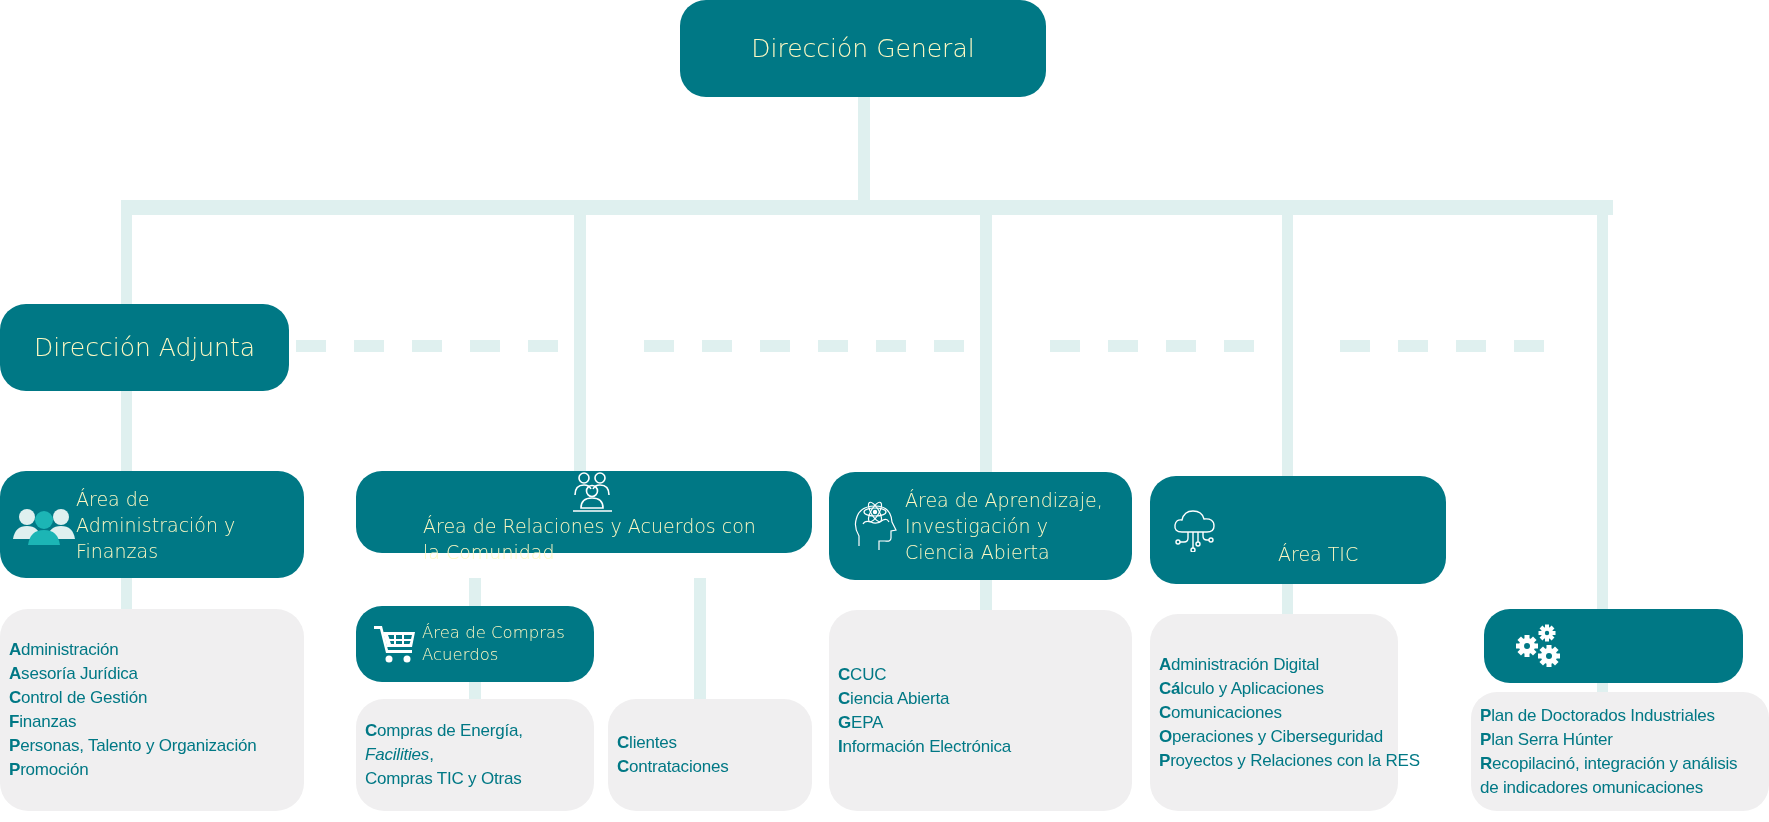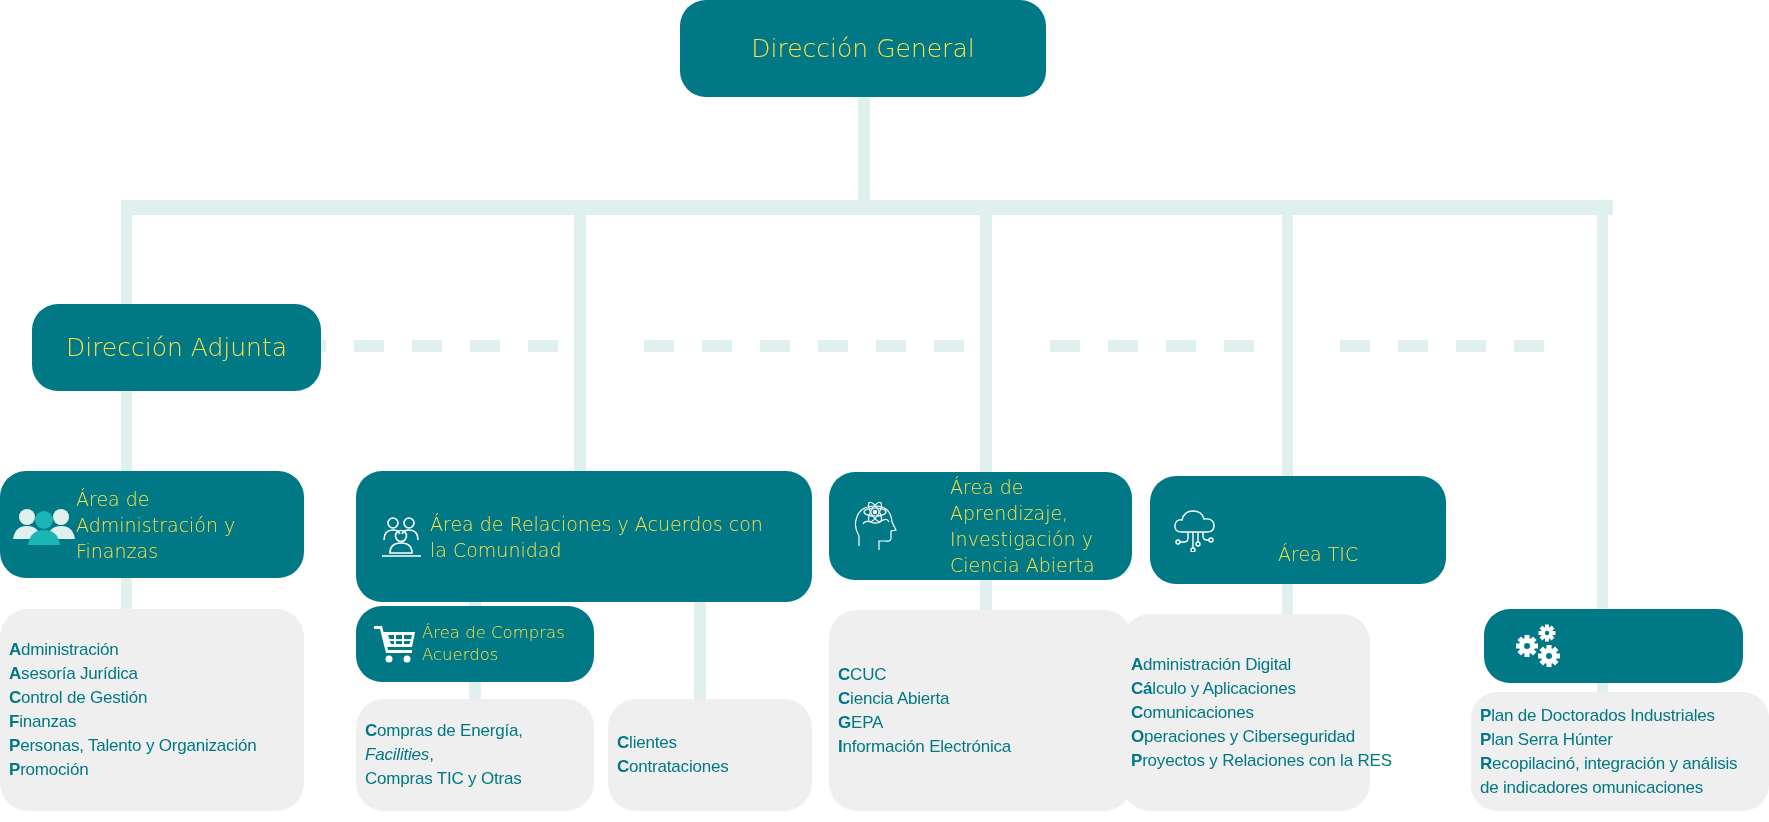--- a/index.html
+++ b/index.html
@@ -1,19 +1,19 @@
 <!DOCTYPE html>
 <html><head>
 <meta charset="utf-8">
 <style>
   html, body { margin: 0; padding: 0; background: #ffffff; }
   body { width: 1769px; height: 822px; position: relative; overflow: hidden; font-family: "DejaVu Sans", sans-serif; }
   .line { position: absolute; background: #dff0ef; }
   .dash { position: absolute; background: #dff0ef; height: 12px; top: 340px; width: 30px; }
-  .box { position: absolute; background: #007885; color: #fde047; border-radius: 26px; box-sizing: border-box; display: flex; align-items: center; }
+  .box { position: absolute; background: #007885; color: #fef9c3; border-radius: 26px; box-sizing: border-box; display: flex; align-items: center; }
   .box .label { font-size: 19px; line-height: 26px; font-weight: 300; }
   .list { position: absolute; background: #f0eff0; border-radius: 28px; box-sizing: border-box; display: flex; flex-direction: column; justify-content: center; padding-left: 9px; color: #007885; font-family: "Liberation Sans", sans-serif; font-size: 17px; line-height: 24px; letter-spacing: -0.2px; }
   .list .item { white-space: nowrap; }
   .list .item b { font-weight: bold; }
   .icon { flex: 0 0 auto; display: flex; align-items: center; justify-content: center; }
   .icon svg { display: block; }
 </style>
 </head>
 <body>
 
@@ -47,54 +47,54 @@
     <div class="dash" style="left: 1340px;"></div>
     <div class="dash" style="left: 1398px;"></div>
     <div class="dash" style="left: 1456px;"></div>
     <div class="dash" style="left: 1514px;"></div>
   </div>
 
 <div class="box" style="left:680px;top:0;width:366px;height:97px;border-radius:0 0 26px 26px;border-top-left-radius:26px;border-top-right-radius:26px;justify-content:center;">
   <span class="label" style="font-size:25px;">Dirección General</span>
 </div>
 
-<div class="box" style="left:0;top:304px;width:289px;height:87px;justify-content:center;margin-left:32px;">
+<div class="box" style="left:0;top:304px;width:289px;height:87px;justify-content:center;">
   <span class="label" style="font-size:25px;">Dirección Adjunta</span>
 </div>
 
 <div class="box" style="left:0;top:471px;width:304px;height:107px;padding-left:12px;">
   <span class="icon" style="width:64px;">
     <svg width="62" height="40" viewBox="0 0 62 40">
       <circle cx="14" cy="12" r="8" fill="#dff0ef"></circle>
       <path d="M0 34 Q2 21 14 21 Q26 21 28 34 Z" fill="#dff0ef"></path>
       <circle cx="48" cy="12" r="8" fill="#dff0ef"></circle>
       <path d="M34 34 Q36 21 48 21 Q60 21 62 34 Z" fill="#dff0ef"></path>
       <circle cx="31" cy="15" r="9" fill="#1cb5b5"></circle>
       <path d="M15 40 Q17 25 31 25 Q45 25 47 40 Z" fill="#1cb5b5"></path>
     </svg>
   </span>
   <span class="label" style="width:220px;">Área de Administración y Finanzas</span>
 </div>
 
-<div class="box" style="left:356px;top:471px;width:456px;height:131px;padding-left:18px;">
+<div class="box" style="left:356px;top:471px;width:456px;height:82px;padding-left:18px;flex-direction:column;">
   <span class="icon" style="width:56px;">
     <svg width="42" height="42" viewBox="0 0 42 42" fill="none" stroke="#ffffff" stroke-width="1.6">
       <circle cx="12" cy="7" r="5"></circle>
         <circle cx="28" cy="7" r="5"></circle>
       <path d="M3 24 Q3 14 12 14 Q17 14 19 18"></path>
         <path d="M37 24 Q37 14 28 14 Q23 14 21 18"></path>
       <circle cx="20" cy="20" r="5.5"></circle>
       <path d="M9 37 Q9 27 20 27 Q31 27 31 37 Z"></path>
       <line x1="1" y1="40" x2="40" y2="40"></line>
     </svg>
   </span>
   <span class="label" style="width:340px;">Área de Relaciones y Acuerdos con la Comunidad</span>
 </div>
 
-<div class="box" style="left:829px;top:472px;width:303px;height:108px;padding-left:16px;gap:45px;">
+<div class="box" style="left:829px;top:472px;width:303px;height:108px;padding-left:16px;">
   <span class="icon" style="width:60px;">
     <svg width="44" height="56" viewBox="0 0 44 56" fill="none" stroke="#ffffff" stroke-width="1.2">
       <path d="M6 48 L6 38 Q1 30 3 22 Q6 8 22 8 Q38 8 39 24 L43 32 L38 33 L38 40 Q38 44 32 43 L26 43 L26 52"></path>
       <path d="M10 26 Q12 22 18 24 Q24 27 30 22 Q34 20 36 24"></path>
       <ellipse cx="22" cy="14" rx="11" ry="4"></ellipse>
       <ellipse cx="22" cy="14" rx="11" ry="4" transform="rotate(60 22 14)"></ellipse>
       <ellipse cx="22" cy="14" rx="11" ry="4" transform="rotate(-60 22 14)"></ellipse>
       <circle cx="22" cy="14" r="1.6" fill="#ffffff"></circle>
     </svg>
   </span>
@@ -181,21 +181,21 @@
 <div class="list" style="left:608px;top:699px;width:204px;height:112px;">
     <div class="item"><b>C</b><span>lientes</span></div>
     <div class="item"><b>C</b><span>ontrataciones</span></div>
   </div>
 <div class="list" style="left:829px;top:610px;width:303px;height:201px;">
     <div class="item"><b>C</b><span>CUC</span></div>
     <div class="item"><b>C</b><span>iencia Abierta</span></div>
     <div class="item"><b>G</b><span>EPA</span></div>
     <div class="item"><b>I</b><span>nformación Electrónica</span></div>
   </div>
-<div class="list" style="left:1122px;top:614px;width:248px;height:197px;">
+<div class="list" style="left:1150px;top:614px;width:248px;height:197px;">
     <div class="item"><b>A</b><span>dministración Digital</span></div>
     <div class="item"><b>Cá</b><span>lculo y Aplicaciones</span></div>
     <div class="item"><b>C</b><span>omunicaciones</span></div>
     <div class="item"><b>O</b><span>peraciones y Ciberseguridad</span></div>
     <div class="item"><b>P</b><span>royectos y Relaciones con la RES</span></div>
   </div>
 <div class="list" style="left:1471px;top:692px;width:298px;height:119px;border-radius:26px;">
     <div class="item"><b>P</b><span>lan de Doctorados Industriales</span></div>
     <div class="item"><b>P</b><span>lan Serra Húnter</span></div>
     <div class="item"><b>R</b><span>ecopilacinó, integración y análisis</span></div>

